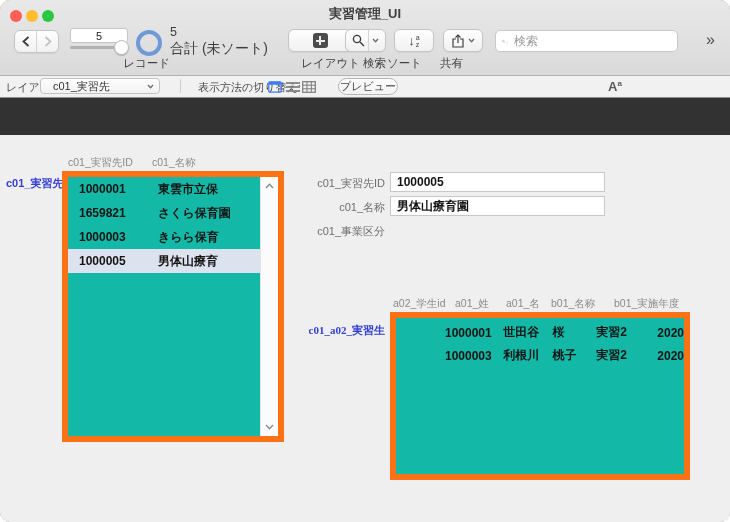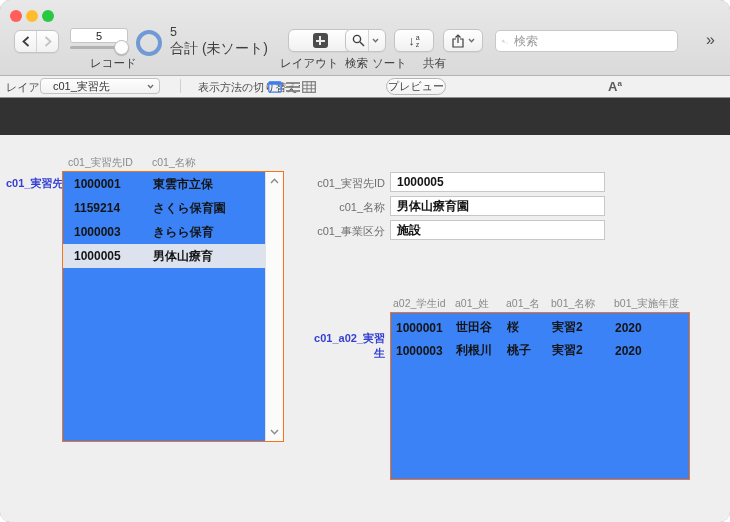--- a/index.html
+++ b/index.html
@@ -12,21 +12,21 @@
   .traffic{position:absolute;top:10px;width:12px;height:12px;border-radius:50%;}
   .t-red{left:10px;background:#ff5f57;}
   .t-yellow{left:26px;background:#febc2e;}
   .t-green{left:42px;background:#28c840;}
   .win-title{position:absolute;top:5px;left:0;right:0;text-align:center;
              font-size:13px;font-weight:bold;color:#3f3f3f;}
   .btn{position:absolute;background:linear-gradient(#fefefe,#f2f1f1);border:1px solid #c5c4c4;
        border-radius:6px;box-shadow:0 1px 1px rgba(0,0,0,.05);box-sizing:border-box;
        display:flex;align-items:center;justify-content:center;}
   .seg-div{width:1px;align-self:stretch;background:#d4d3d3;}
-  .tlabel{position:absolute;top:56px;font-size:11.5px;color:#3e3e3e;text-align:left;}
+  .tlabel{position:absolute;top:56px;font-size:11.5px;color:#3e3e3e;text-align:right;}
   .slider-box{position:absolute;left:70px;top:28px;width:58px;height:15px;background:#fff;
               border:1px solid #c6c5c5;border-radius:3px;font-size:11px;color:#222;
               display:flex;align-items:center;justify-content:center;box-sizing:border-box;}
   .slider-track{position:absolute;left:70px;top:46px;width:58px;height:3px;background:#b3b2b2;border-radius:2px;}
   .slider-thumb{position:absolute;left:114px;top:40px;width:13px;height:13px;background:#fdfdfd;
                 border:1px solid #bdbcbc;border-radius:50%;box-shadow:0 1px 1px rgba(0,0,0,.2);}
   .donut{position:absolute;left:136px;top:30px;width:18px;height:18px;border:4px solid #6f9ad6;
          border-radius:50%;background:transparent;}
   .count-top{position:absolute;left:170px;top:25px;font-size:12.5px;color:#3e3e3e;}
   .count-bottom{position:absolute;left:170px;top:40px;font-size:14px;color:#3e3e3e;}
@@ -49,32 +49,32 @@
   .lb-text{position:absolute;top:4px;font-size:11px;color:#4a4a4a;}
   .lb-pop{position:absolute;left:40px;top:2px;width:120px;height:16px;
           background:linear-gradient(#fefefe,#f3f2f2);border:1px solid #c3c2c2;border-radius:4px;
           box-sizing:border-box;display:flex;align-items:center;font-size:11px;color:#333;
           padding-left:12px;}
   .lb-pop .chev{margin-left:auto;margin-right:5px;}
   .lb-div{position:absolute;left:180px;top:3px;width:1px;height:14px;background:#cfcfcf;}
   .view-ic{position:absolute;top:5px;width:14px;height:12px;cursor:default;}
   .pill{position:absolute;top:2px;height:17px;border:1px solid #b6b5b5;border-radius:9px;
         background:linear-gradient(#fdfdfd,#f3f2f2);font-size:11px;color:#3e3e3e;
-        display:flex;align-items:center;justify-content:center;box-sizing:border-box;margin-left:48px;}
+        display:flex;align-items:center;justify-content:center;box-sizing:border-box;}
   .fmt-ic{position:absolute;left:608px;top:3px;font-size:13px;color:#5a5a5a;font-weight:bold;}
   .fmt-ic sup{font-size:8px;}
 
   
   .darkband{position:absolute;top:98px;left:0;right:0;height:37px;background:#323232;}
 
   
   .content{position:absolute;top:135px;left:0;right:0;bottom:0;background:#efefef;}
   .bluelabel{position:absolute;font-size:11px;font-weight:bold;color:#3540d2;}
   .colhead{position:absolute;font-size:10.5px;color:#8a8a8a;}
-  .portal{position:absolute;background:#3b82f6;border:1px solid #f97316;box-sizing:border-box;}
+  .portal{position:absolute;background:#14b8a6;border:6px solid #f97316;box-sizing:border-box;padding-left:44px;}
   .lp{left:62px;top:36px;width:222px;height:271px;}
   .lane{position:absolute;right:0;top:0;bottom:0;width:17px;background:#fbfbfb;border-left:1px solid #e3e3e3;}
   .lane svg{position:absolute;left:4px;}
   .rows-area{position:absolute;left:0;top:0;right:17px;bottom:0;overflow:hidden;}
   .portal-row{height:24px;display:flex;align-items:center;font-size:12px;font-weight:bold;color:#141414;}
   .portal-row.selected{background:#dce3ef;}
   .portal-row .c-id{width:79px;padding-left:11px;box-sizing:content-box;}
   .flabel{position:absolute;width:82px;font-size:11px;color:#6e6e6e;text-align:right;}
   .field{position:absolute;left:390px;width:215px;height:20px;background:#fff;border:1px solid #c8c7c7;
          box-sizing:border-box;font-size:12px;font-weight:bold;color:#141414;
@@ -85,20 +85,21 @@
 </style>
 </head>
 <body>
 
 <div class="window">
 
   <div class="toolbar">
     <div class="traffic t-red"></div>
     <div class="traffic t-yellow"></div>
     <div class="traffic t-green"></div>
+    <div class="win-title">実習管理_UI</div>
 
     <div class="btn" style="left:14px;top:30px;width:45px;height:23px;">
       <span style="flex:1;text-align:center;">
         <svg width="8" height="11" viewBox="0 0 8 11">
             <polyline points="6.5,1 1.5,5.5 6.5,10" stroke="#3c3c3c" stroke-width="1.8" fill="none"></polyline>
           </svg>
       </span>
       <span class="seg-div"></span>
       <span style="flex:1;text-align:center;">
         <svg width="8" height="11" viewBox="0 0 8 11">
@@ -209,21 +210,21 @@
     <div class="colhead" style="left:68px;top:21px;">c01_実習先ID</div>
     <div class="colhead" style="left:152px;top:21px;">c01_名称</div>
 
     <div class="portal lp">
       <div class="rows-area">
           <div class="portal-row">
             <span class="c-id">1000001</span>
             <span>東雲市立保</span>
           </div>
           <div class="portal-row">
-            <span class="c-id">1159214</span>
+            <span class="c-id">1659821</span>
             <span>さくら保育園</span>
           </div>
           <div class="portal-row">
             <span class="c-id">1000003</span>
             <span>きらら保育</span>
           </div>
           <div class="portal-row selected">
             <span class="c-id">1000005</span>
             <span>男体山療育</span>
           </div>
@@ -236,23 +237,22 @@
             <polyline points="1,1 4.5,4.8 8,1" stroke="#8b8b8b" stroke-width="1.4" fill="none"></polyline>
           </svg>
       </div>
     </div>
 
     <div class="flabel" style="left:303px;top:41px;">c01_実習先ID</div>
     <div class="field" style="top:37px;">1000005</div>
     <div class="flabel" style="left:303px;top:65px;">c01_名称</div>
     <div class="field" style="top:61px;">男体山療育園</div>
     <div class="flabel" style="left:303px;top:89px;">c01_事業区分</div>
-    <div class="field" style="top:85px;">施設</div>
-
-    <div class="bluelabel" style="left:305px;top:196px;width:80px;text-align:right;">c01_a02_実習生</div>
+
+    <div class="bluelabel" style="left:305px;top:188px;width:80px;text-align:right;font-family:Liberation Serif, serif;">c01_a02_実習生</div>
     <div class="colhead" style="left:393px;top:162px;">a02_学生id</div>
     <div class="colhead" style="left:455px;top:162px;">a01_姓</div>
     <div class="colhead" style="left:506px;top:162px;">a01_名</div>
     <div class="colhead" style="left:551px;top:162px;">b01_名称</div>
     <div class="colhead" style="left:614px;top:162px;">b01_実施年度</div>
 
     <div class="portal sp">
       <div style="padding-top:3px;">
           <div class="srow">
             <span class="c0">1000001</span>

